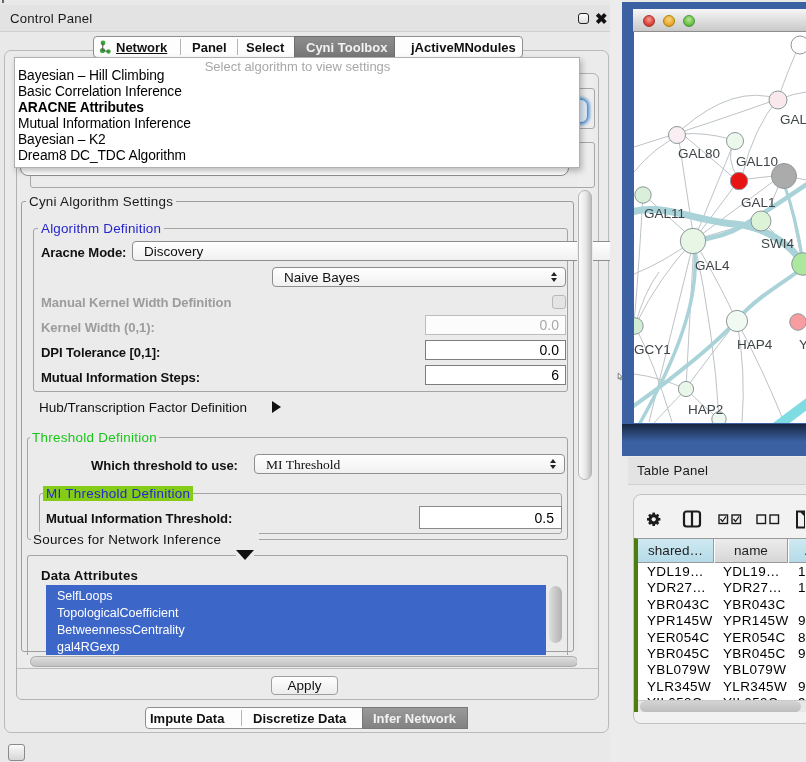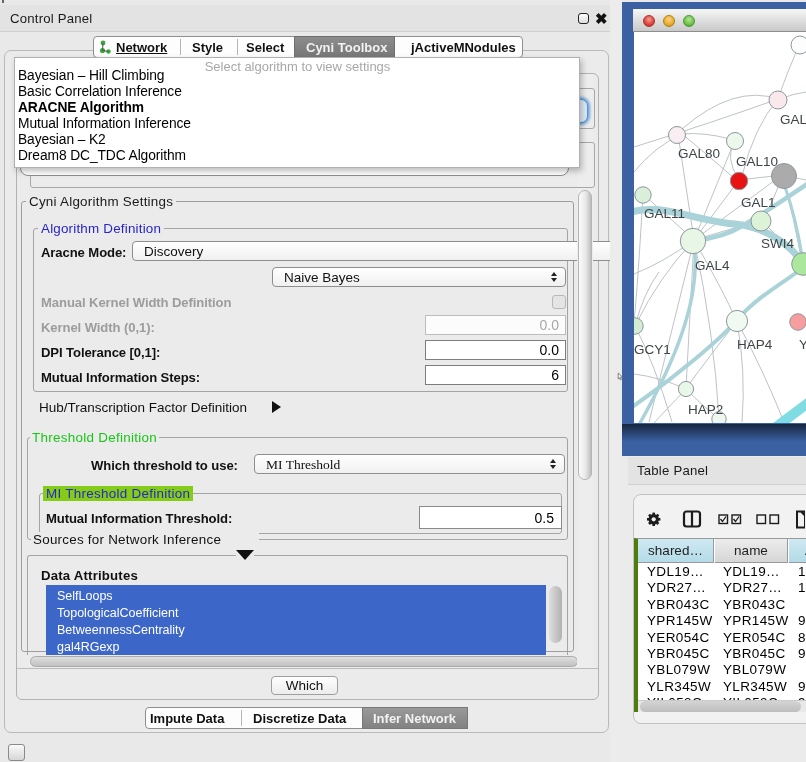--- a/index.html
+++ b/index.html
@@ -37,21 +37,21 @@
 <div class="abs" style="left:237px;top:39px;width:1px;height:16px;background:#b5b5b5;"></div>
 <div class="abs" style="left:99px;top:40px;width:13px;height:14px;">
   <svg width="13" height="14">
         <circle cx="4" cy="3" r="2.4" fill="#3aaa3a"></circle>
         <circle cx="3.5" cy="10.5" r="2.6" fill="#3aaa3a"></circle>
         <circle cx="9.5" cy="11.5" r="2.2" fill="#3aaa3a"></circle>
         <path d="M4,3 L3.5,10.5 L9.5,11.5" stroke="#555" stroke-width="1" fill="none"></path>
       </svg>
 </div>
 <div class="abs bold" style="left:116px;top:40px;font-size:13px;color:#111;text-decoration:underline;">Network</div>
-<div class="abs bold" style="left:192px;top:40px;font-size:13px;color:#111;">Style</div>
+<div class="abs bold" style="left:192px;top:40px;font-size:13px;color:#111;">Panel</div>
 <div class="abs bold" style="left:246px;top:40px;font-size:13px;color:#111;">Select</div>
 <div class="abs" style="left:294px;top:36px;width:101px;height:22px;background:linear-gradient(#8d8d8d,#777);border:1px solid #6e6e6e;"></div>
 <div class="abs bold" style="left:306px;top:40px;font-size:13px;color:#f2f2f2;">Cyni Toolbox</div>
 <div class="abs bold" style="left:411px;top:40px;font-size:13px;color:#111;">jActiveMNodules</div>
 
 <div class="abs" style="left:16px;top:73px;width:583px;height:627px;background:#ebebeb;border:1px solid #b2b2b2;border-radius:6px;"></div>
 
 <div class="abs" style="left:30px;top:88px;width:565px;height:41px;border:1px solid #a8a8a8;border-radius:3px;z-index:1;"></div>
 <div class="abs" style="left:560px;top:99px;width:28px;height:24px;border-radius:7px;background:#dce9f5;box-shadow:0 0 3px 2px #6ea3d8;border:1px solid #5b94cf;z-index:2;"></div>
 <div class="abs" style="left:30px;top:142px;width:565px;height:46px;border:1px solid #a8a8a8;border-radius:3px;z-index:1;"></div>
@@ -112,34 +112,34 @@
 
 <div class="abs" style="left:549px;top:586px;width:13px;height:57px;background:linear-gradient(90deg,#dedede,#b2b2b2);border-radius:7px;"></div>
 
 <div class="abs" style="left:25px;top:655px;width:553px;height:12px;background:#ececec;"></div>
 <div class="abs" style="left:30px;top:656px;width:548px;height:11px;background:linear-gradient(#dedede,#c2c2c2);border:1px solid #ababab;border-radius:6px;"></div>
 <div class="abs" style="left:17px;top:668px;width:581px;height:1px;background:#bcbcbc;"></div>
 
 <div class="abs" style="left:577px;top:74px;width:16px;height:594px;background:#ededed;"></div>
 <div class="abs" style="left:578px;top:190px;width:14px;height:290px;background:linear-gradient(90deg,#fbfbfb,#e8e8e8 55%,#bdbdbd);border:1px solid #b4b4b4;border-radius:7px;"></div>
 
-<div class="abs" style="left:271px;top:676px;width:67px;height:19px;background:linear-gradient(#fefefe,#ececec);border:1px solid #9f9f9f;border-radius:4px;text-align:center;font-size:13.5px;color:#111;padding-top:1px;">Which</div>
+<div class="abs" style="left:271px;top:676px;width:67px;height:19px;background:linear-gradient(#fefefe,#ececec);border:1px solid #9f9f9f;border-radius:4px;text-align:center;font-size:13.5px;color:#111;padding-top:1px;">Apply</div>
 
 <div class="abs" style="left:145px;top:707px;width:323px;height:22px;background:#fdfdfd;border:1px solid #8f8f8f;border-radius:4px;"></div>
 <div class="abs" style="left:241px;top:710px;width:1px;height:16px;background:#b5b5b5;"></div>
 <div class="abs bold" style="left:150px;top:711px;font-size:13px;color:#111;">Impute Data</div>
 <div class="abs bold" style="left:253px;top:711px;font-size:13px;color:#111;">Discretize Data</div>
 <div class="abs" style="left:362px;top:707px;width:106px;height:22px;background:linear-gradient(#999,#828282);border:1px solid #787878;"></div>
 <div class="abs bold" style="left:373px;top:711px;font-size:13px;color:#f2f2f2;">Infer Network</div>
 
 <div class="abs" style="left:8px;top:744px;width:17px;height:17px;border:1px solid #8a8a8a;border-radius:3px;background:linear-gradient(#fafafa,#d6d6d6);"></div>
 
 <div class="abs" style="left:14px;top:57px;width:566px;height:111px;background:#fff;border:1px solid #b0b0b0;box-shadow:2px 3px 6px rgba(0,0,0,0.25);z-index:3;"></div>
 <div class="abs" style="left:0px;top:59px;width:595px;text-align:center;font-size:13px;color:#a8a8a8;z-index:4;">Select algorithm to view settings</div>
-<div class="abs" style="left:18px;top:68px;font-size:13.8px;line-height:16px;color:#000;letter-spacing:-0.1px;z-index:4;">Bayesian – Hill Climbing<br>Basic Correlation Inference<br><b>ARACNE Algorithm</b><br>Mutual Information Inference<br>Bayesian – K2<br>Dream8 DC_TDC Algorithm</div>
+<div class="abs" style="left:18px;top:68px;font-size:13.8px;line-height:16px;color:#000;letter-spacing:-0.1px;z-index:4;">Bayesian – Hill Climbing<br>Basic Correlation Inference<br><b>ARACNE Attributes</b><br>Mutual Information Inference<br>Bayesian – K2<br>Dream8 DC_TDC Algorithm</div>
 
 <div class="abs" style="left:610px;top:0;width:12px;height:762px;background:#ececec;"></div>
 <div class="abs" style="left:622px;top:2px;width:184px;height:454px;background:#3c61a3;"></div>
 
 <div class="abs" style="left:622px;top:424px;width:184px;height:18px;background:linear-gradient(#16263f,#3c61a3);"></div>
 
 <div class="abs" style="left:633px;top:9px;width:173px;height:23px;background:linear-gradient(#f6f6f6,#c9c9c9);border-bottom:1px solid #8e8e8e;"></div>
 <div class="abs" style="left:643px;top:15px;width:12px;height:12px;border-radius:50%;background:radial-gradient(circle at 50% 35%,#f29d97,#dd4338 60%,#b2241c);border:0.5px solid #a33;"></div>
 <div class="abs" style="left:663px;top:15px;width:12px;height:12px;border-radius:50%;background:radial-gradient(circle at 50% 35%,#f8d188,#ecab2f 60%,#c07e12);border:0.5px solid #a80;"></div>
 <div class="abs" style="left:683px;top:15px;width:12px;height:12px;border-radius:50%;background:radial-gradient(circle at 50% 35%,#b5e39a,#6fc244 60%,#3f8f21);border:0.5px solid #494;"></div>

